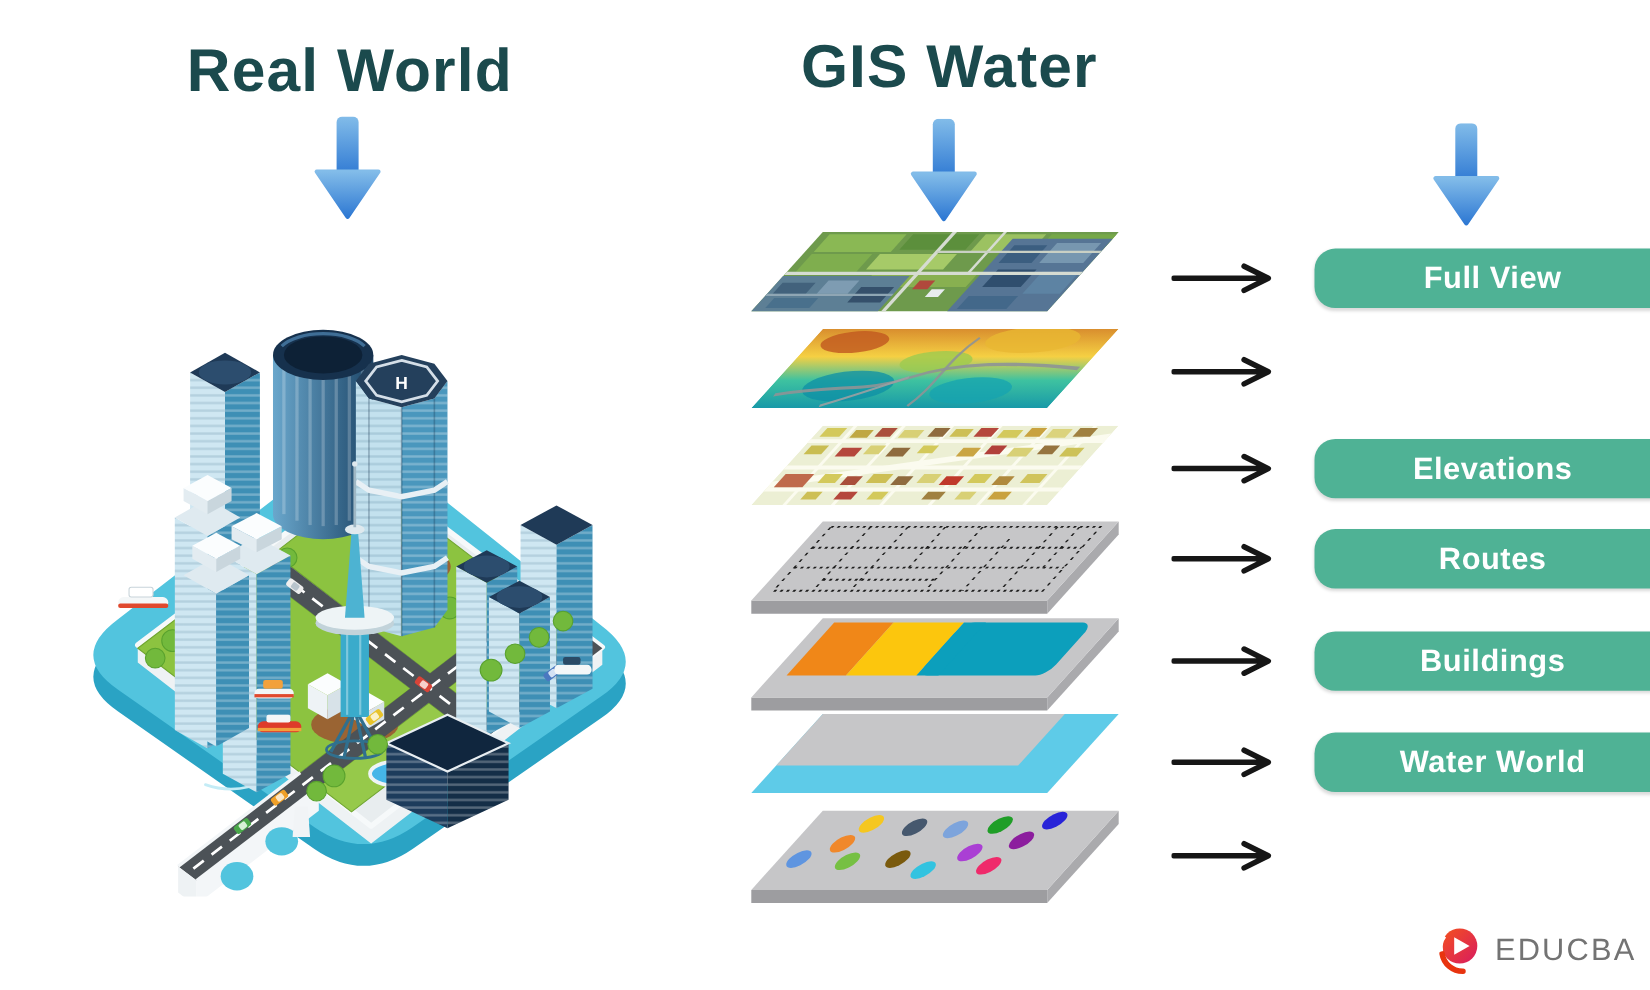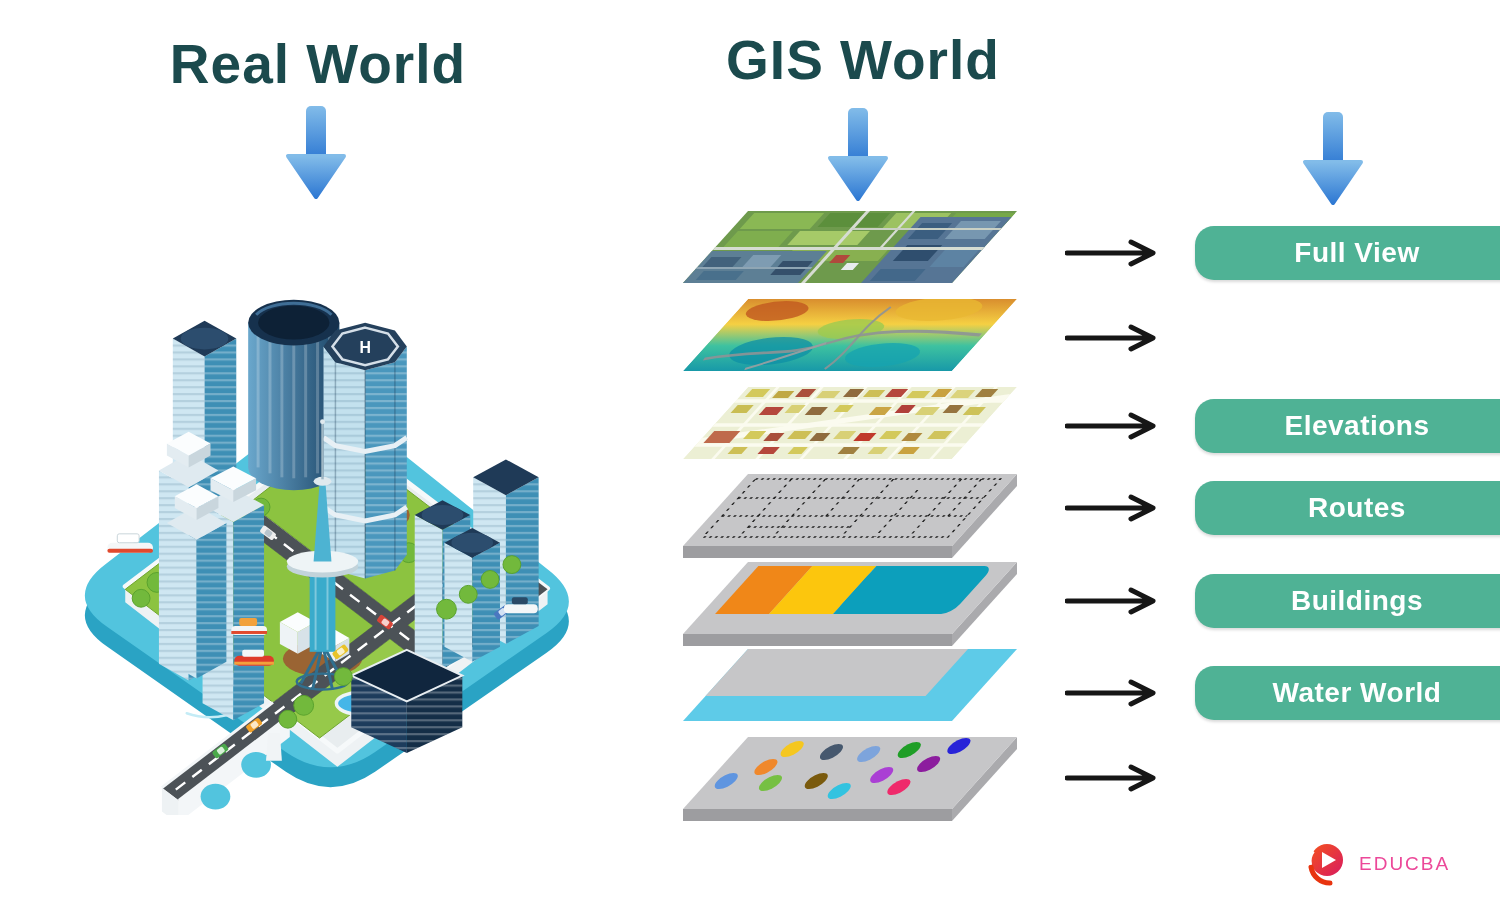--- a/index.html
+++ b/index.html
@@ -15,29 +15,29 @@
   .ba-gis{left:799px;top:108px;}
   .ba-data{left:1274px;top:112px;}
   .layer{position:absolute;left:652px;width:350px;height:105px;}
   .harrow{position:absolute;left:1042px;width:98px;height:30px;}
   .data-btn{position:absolute;left:1172px;width:324px;height:54px;background:#4fb295;
             border-radius:19px;color:#ffffff;font-size:28px;font-weight:bold;display:flex;
             align-items:center;justify-content:center;letter-spacing:.5px;
             box-shadow:0 2px 3px rgba(0,0,0,.15);cursor:pointer;}
   .city{position:absolute;left:15px;top:215px;width:575px;height:600px;}
   .logo{position:absolute;left:1280px;top:838px;width:210px;height:52px;display:flex;align-items:center;}
-  .logo-text{font-size:19px;color:#ec4899;letter-spacing:2px;margin-left:10px;font-weight:normal;}
+  .logo-text{font-size:28px;color:#737373;letter-spacing:2px;margin-left:10px;font-weight:normal;}
 </style>
 </head>
 <body>
 
 <div class="stage">
 
   <h1 class="col-title title-rw">Real World</h1>
-  <h1 class="col-title title-gis">GIS World</h1>
+  <h1 class="col-title title-gis">GIS Water</h1>
 
   <svg class="blue-arrow ba-rw" viewBox="0 0 72 94">
     <defs>
         <linearGradient id="ba1" x1="0" y1="0" x2="0" y2="1">
       <stop offset="0" stop-color="#82bce9"></stop>
           <stop offset="1" stop-color="#2f79d3"></stop>
         </linearGradient>
       </defs>
     <rect x="26" y="0" width="20" height="54" rx="5" fill="url(#ba1)"></rect>
     <path d="M8,50 L64,50 L36,91 Z" fill="url(#ba1)" stroke="url(#ba1)" stroke-width="4" stroke-linejoin="round"></path>

